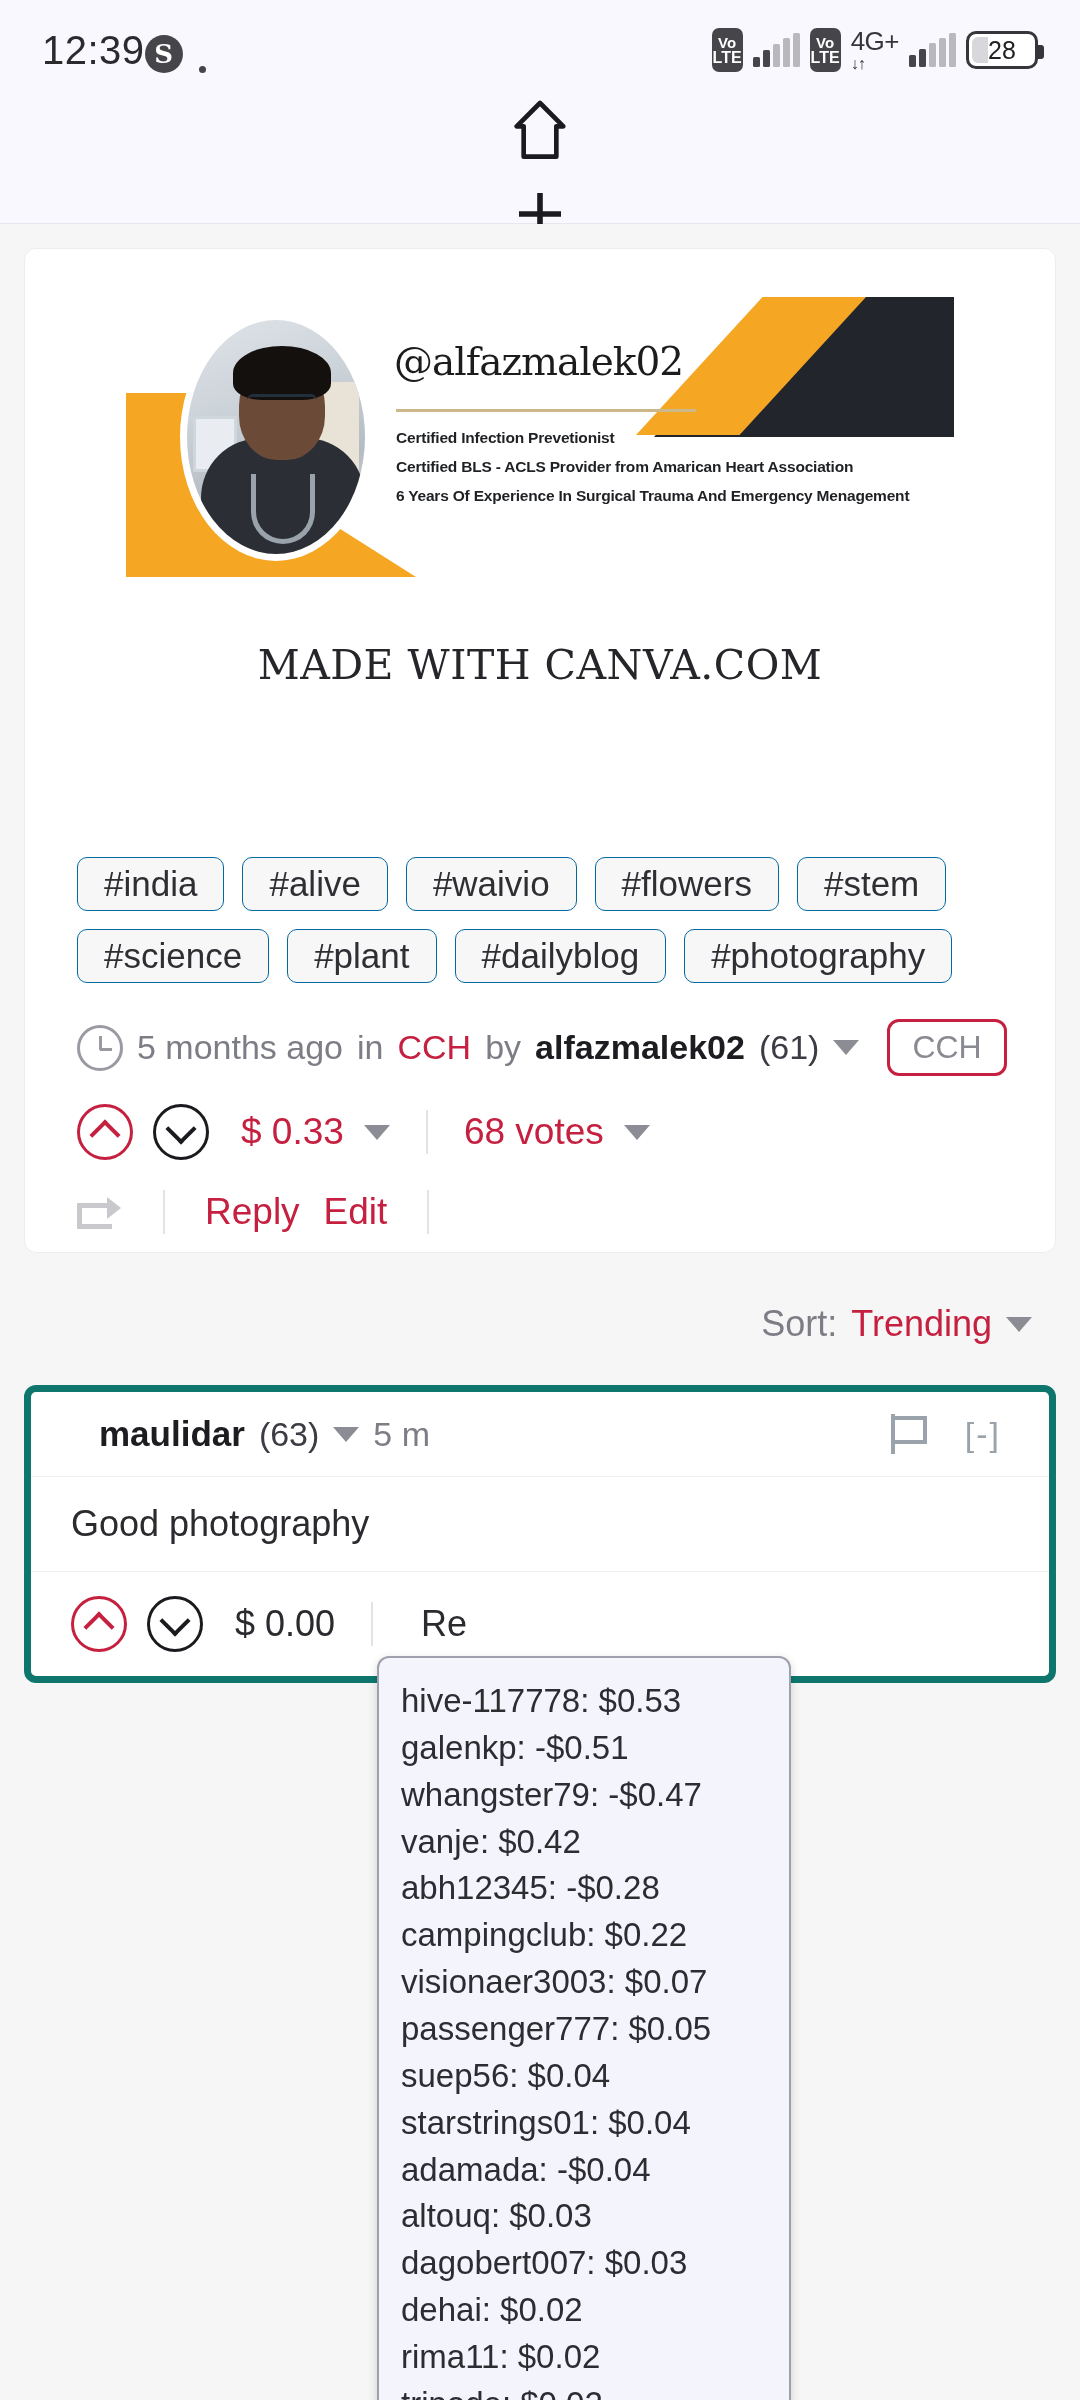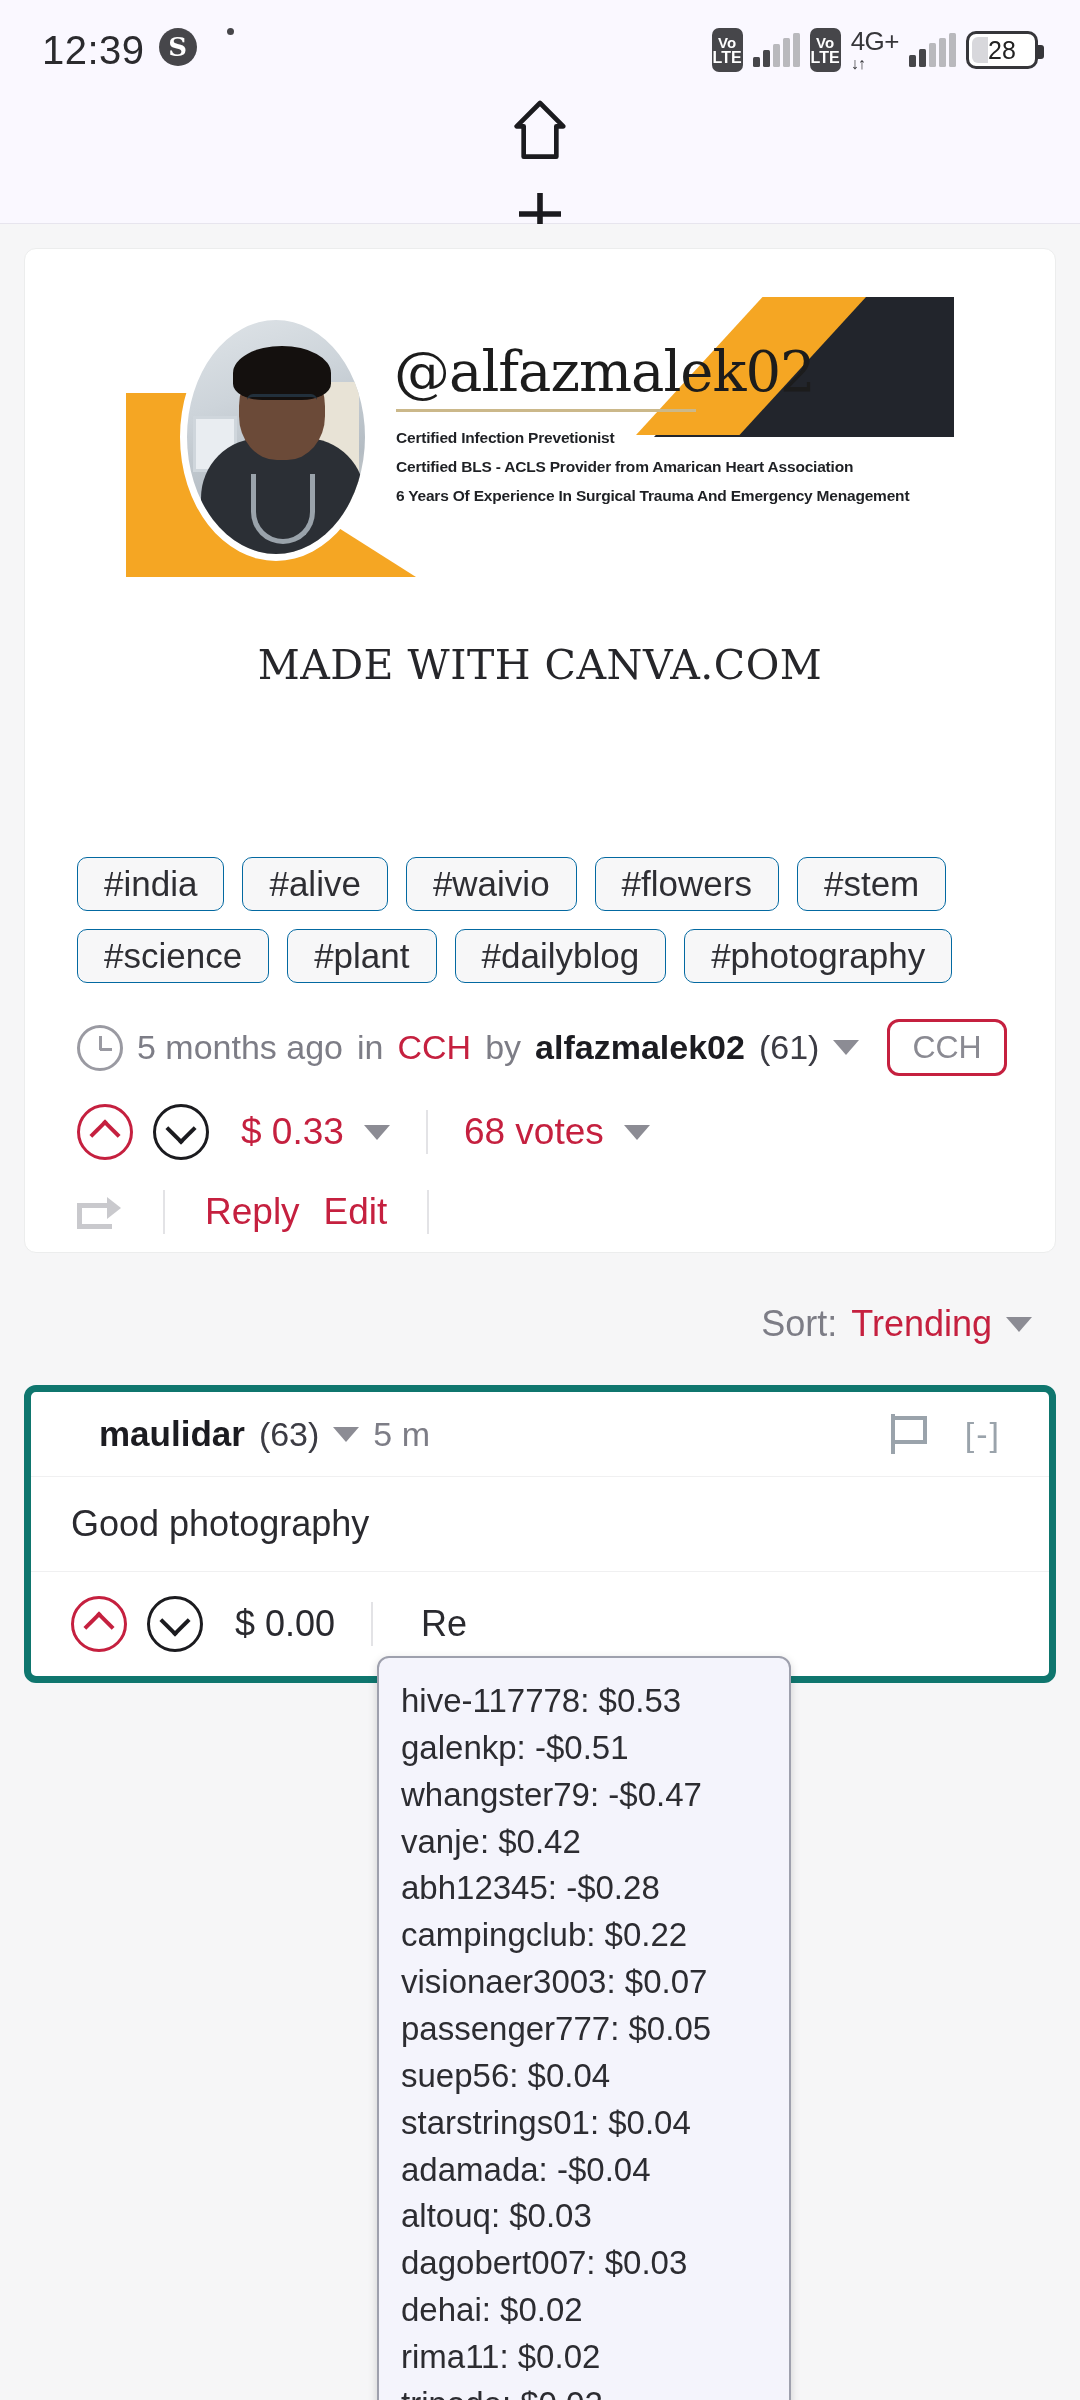--- a/index.html
+++ b/index.html
@@ -10,21 +10,21 @@
     overflow: hidden;
   }
 
   
   .statusbar {
     height: 100px;
     background: #faf8ff;
     display: flex; align-items: center;
     padding: 0 42px;
   }
-  .sb-left { display: flex; align-items: flex-start; gap: 14px; flex: 1; }
+  .sb-left { display: flex; align-items: flex-end; flex: 1; }
   .sb-time { font-size: 40px; color: #2b2b2e; letter-spacing: .5px; }
   .sb-badge {
     width: 38px; height: 38px; border-radius: 50%;
     background: #46464a; color: #fff;
     font-size: 26px; font-weight: bold;
     display: flex; align-items: center; justify-content: center;
     font-family: "DejaVu Serif", serif;
   }
   .sb-dot { width: 7px; height: 7px; border-radius: 50%; background: #46464a; margin-left: 16px; }
   .sb-right { display: flex; align-items: center; gap: 10px; }
@@ -111,21 +111,21 @@
   .av-head { position:absolute; left: 52px; top: 40px; width: 86px; height: 100px; border-radius: 46% 46% 44% 44%; background:#6b4a38; }
   .av-hair { position:absolute; left: 46px; top: 26px; width: 98px; height: 54px; border-radius: 50% 50% 30% 30%; background:#14100e; }
   .av-body { position:absolute; left: 14px; bottom: 0; width: 164px; height: 116px; border-radius: 60px 60px 0 0; background:#2b2f35; }
   .av-glass { position:absolute; left: 60px; top: 74px; width: 70px; height: 15px; border-top:3px solid #22303c; border-radius: 6px;}
   .av-steth { position:absolute; left: 64px; bottom: 10px; width: 64px; height: 70px; border: 5px solid #9aa3ab; border-top:none; border-radius: 0 0 40px 40px; }
   .av-panel { position:absolute; right: 6px; top: 62px; width: 48px; height: 120px; background:#e8e3d6; }
   .av-mon { position:absolute; left: 6px; top: 96px; width: 44px; height: 56px; background:#e9edf1; border: 3px solid #cfd6dc; }
 
   .bn-name {
     position:absolute; left: 268px; top: 42px;
-    font-family: "DejaVu Serif", serif; font-size: 56px; color: #1c1c1c; letter-spacing: -1px;
+    font-family: "DejaVu Serif", serif; font-size: 39px; color: #1c1c1c; letter-spacing: -1px;
   }
   .bn-rule { position:absolute; left: 270px; top: 112px; width: 300px; height: 3px; background:#cbb88a; }
   .bn-lines { position:absolute; left: 270px; top: 132px; }
   .bn-lines div { font-size: 15.5px; color:#1e2024; font-weight: 700; margin-bottom: 11px; letter-spacing:-.2px; }
 
   .canva-note {
     text-align:center; font-family:"DejaVu Serif", serif;
     font-size: 41px; color:#26262a; padding: 64px 0 0 0; letter-spacing: .5px;
   }
 

